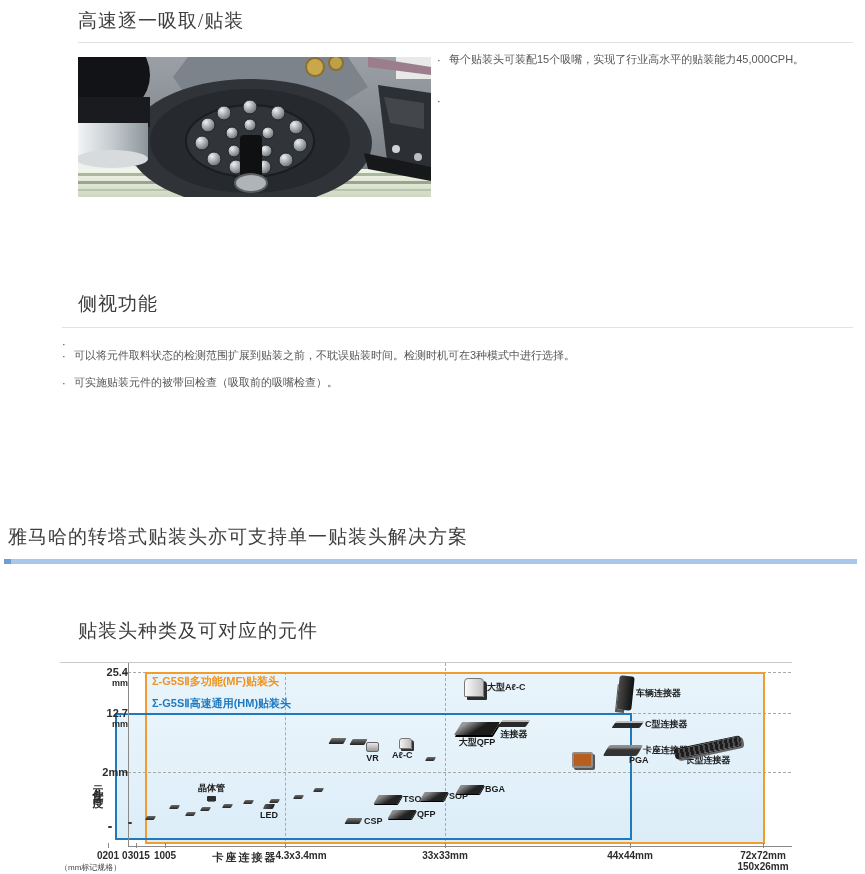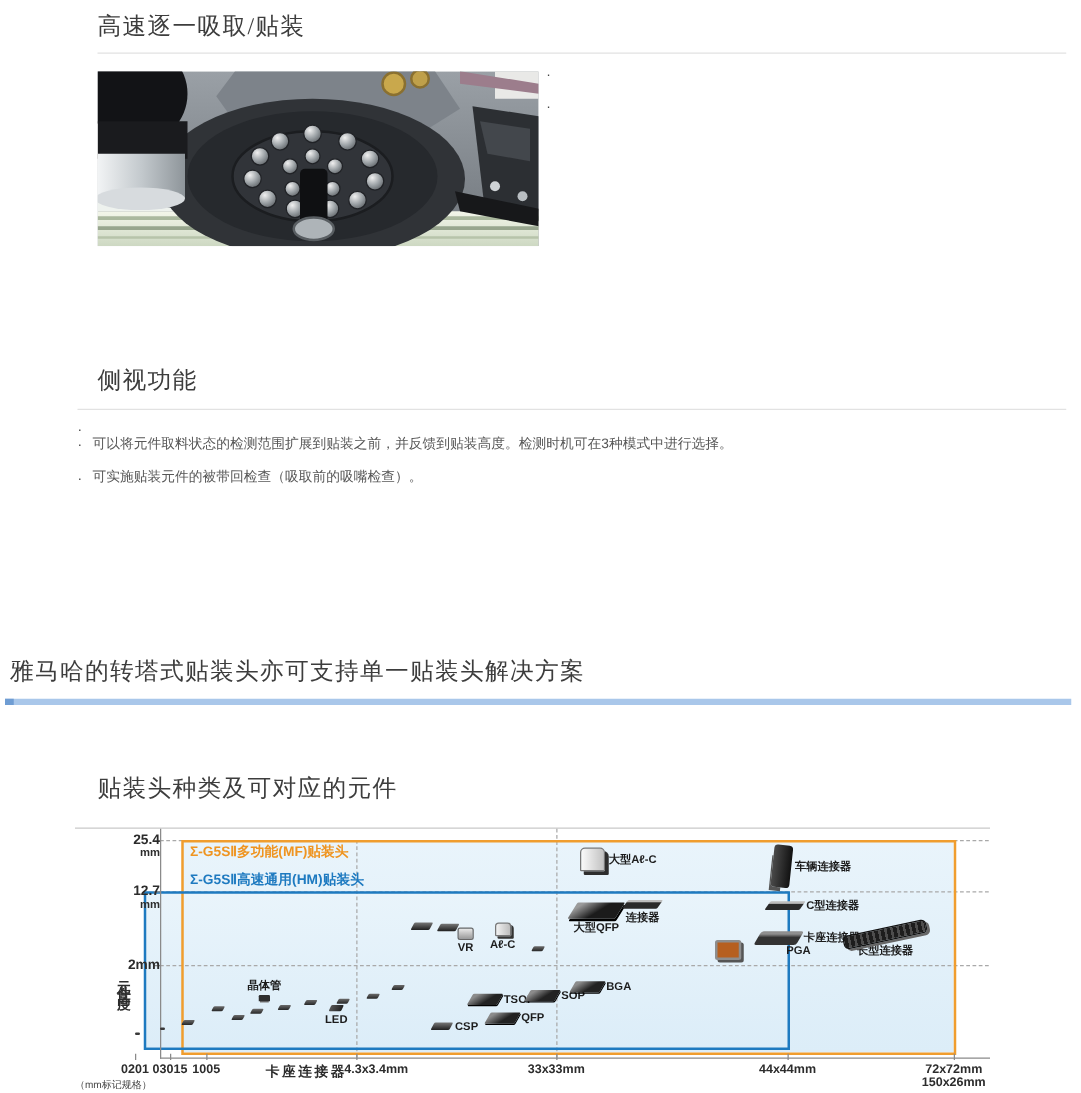--- a/index.html
+++ b/index.html
@@ -140,36 +140,37 @@
       <path d="M306 40 L346 46 V72 L312 66 Z" fill="#43474c"></path>
       <circle cx="318" cy="92" r="4" fill="#cfd3d6"></circle>
       <circle cx="340" cy="100" r="4" fill="#b9bec2"></circle>
       <path d="M286 96 L353 110 v14 L290 112 Z" fill="#17181a"></path>
     </svg>
   </div>
 
   <div class="bullets" style="left:437px;top:52px;width:372px;">
     <div class="bullet" style="margin-bottom:26px;">
       <span class="mark">·</span>
+      <span>每个贴装头可装配15个吸嘴，实现了行业高水平的贴装能力45,000CPH。</span>
     </div>
     <div class="bullet">
       <span class="mark">·</span>
     </div>
   </div>
 
   <div class="h2" style="left:78px;top:291px;">侧视功能</div>
   <div class="hr" style="left:62px;top:327px;width:791px;"></div>
 
   <div class="bullets" style="left:62px;top:336px;width:791px;">
     <div class="bullet" style="margin-bottom:12px;">
       <span class="mark">·</span>
     </div>
     <div class="bullet" style="margin-bottom:12px;">
       <span class="mark">·</span>
-      <span>可以将元件取料状态的检测范围扩展到贴装之前，并反馈到贴装高度。检测时机可在3种模式中进行选择。</span>
+      <span>可以将元件取料状态的检测范围扩展到贴装之前，不耽误贴装时间。检测时机可在3种模式中进行选择。</span>
     </div>
     <div class="bullet">
       <span class="mark">·</span>
       <span>可实施贴装元件的被带回检查（吸取前的吸嘴检查）。</span>
     </div>
   </div>
 
   <div class="h2" style="left:8px;top:524px;">雅马哈的转塔式贴装头亦可支持单一贴装头解决方案</div>
   <div class="bluebar"></div>
   <div class="bluebar-cap"></div>
@@ -265,21 +266,21 @@
           <span class="clabel">晶体管</span>
         </div>
         <div class="comp b" style="left:200px;top:146px;">
           <span class="ic led"></span>
           <span class="clabel">LED</span>
         </div>
         <div class="comp b" style="left:306px;top:84px;">
           <span class="ic vr"></span>
           <span class="clabel">VR</span>
         </div>
-        <div class="comp b" style="left:332px;top:80px;">
+        <div class="comp b" style="left:332px;top:80px;align-items:flex-end;">
           <span class="ic cap"></span>
           <span class="clabel">Aℓ-C</span>
         </div>
         <div class="comp r" style="left:286px;top:158px;">
           <span class="ic chip-m"></span>
           <span class="clabel">CSP</span>
         </div>
         <div class="comp r" style="left:316px;top:136px;">
           <span class="ic chip-l"></span>
           <span class="clabel">TSOP</span>

